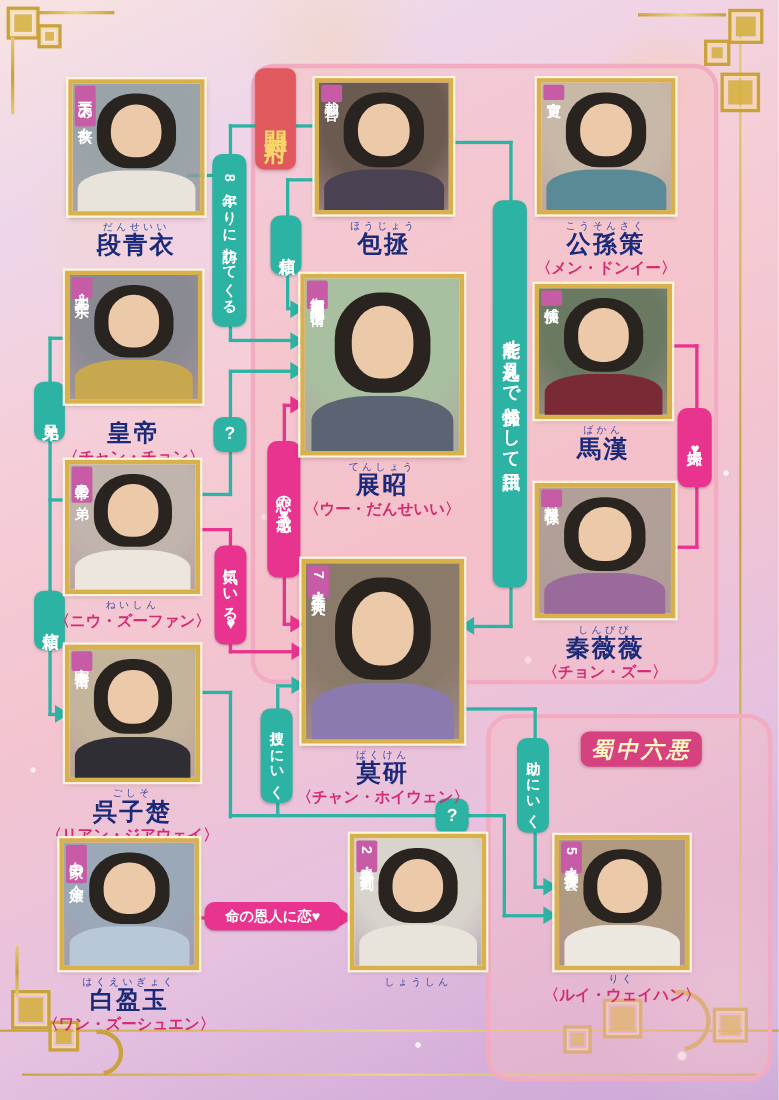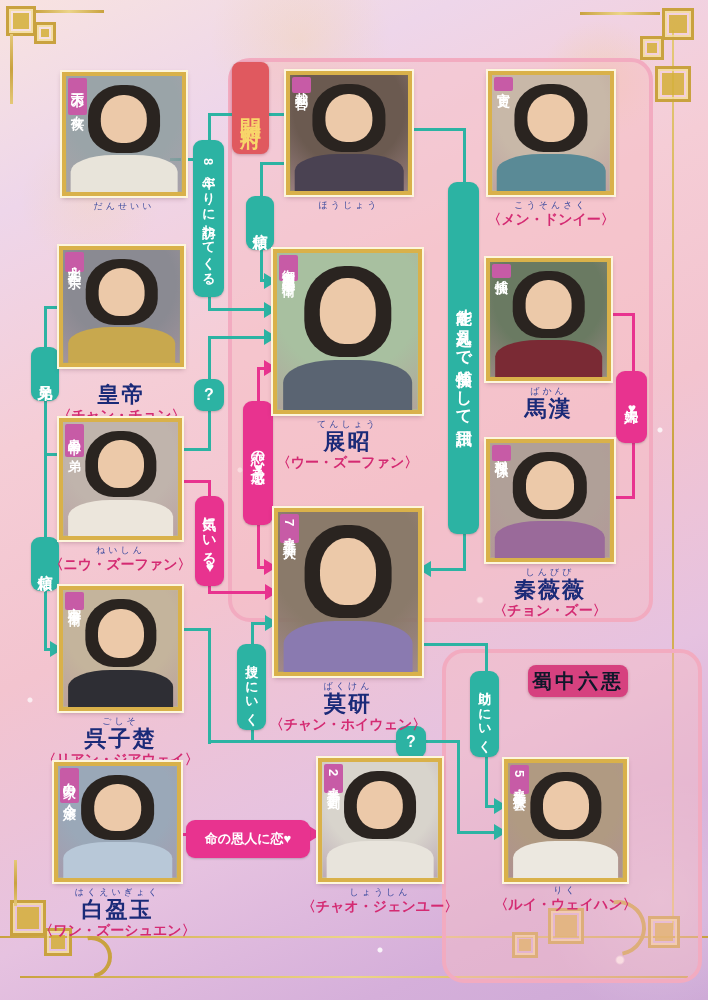--- a/index.html
+++ b/index.html
@@ -110,21 +110,21 @@
       <div class="in"></div>
     </div>
   <div class="curl" style="left:590px;top:900px;width:48px;height:48px;"></div>
   <div class="knot" style="left:648px;top:916px;width:26px;height:26px;">
       <div class="in"></div>
     </div>
 
   <div class="gbox" style="left:228px;top:58px;width:417px;height:556px;"></div>
   <div class="gbox" style="left:442px;top:649px;width:252px;height:326px;"></div>
   <div id="badge-kaifu" class="gbadge vert" style="left: 232px; top: 62px; width: 37px; height: 92px; font-size: 21px; background: rgb(224, 89, 95); color: rgb(248, 214, 106);">開封府</div>
-  <div id="badge-shoku" class="gbadge" style="left: 528px; top: 665px; width: 100px; height: 32px; font-size: 20px; letter-spacing: 3px; background: rgb(214, 65, 127); color: #0f172a;">蜀中六悪</div>
+  <div id="badge-shoku" class="gbadge" style="left: 528px; top: 665px; width: 110px; height: 32px; font-size: 20px; letter-spacing: 3px; background: rgb(214, 65, 127); color: #fef9c3; font-style: italic;">蜀中六悪</div>
 
   <div id="lines">
       <div class="ln t" style="left: 170px; top: 158px; width: 24px; height: 3px;"></div>
       <div class="ln t" style="left: 208px; top: 113px; width: 3px; height: 29px;"></div>
       <div class="ln t" style="left: 208px; top: 113px; width: 82px; height: 3px;"></div>
       <div class="ln t" style="left: 208px; top: 296px; width: 3px; height: 14px;"></div>
       <div class="ln t" style="left: 208px; top: 308px; width: 60px; height: 3px;"></div>
       <div class="ln t" style="left: 260px; top: 162px; width: 30px; height: 3px;"></div>
       <div class="ln t" style="left: 260px; top: 162px; width: 3px; height: 120px;"></div>
       <div class="ln t" style="left: 260px; top: 279px; width: 10px; height: 3px;"></div>
@@ -177,62 +177,65 @@
       <div class="lbl t vert" style="left: 448px; top: 182px; width: 31px; height: 352px; font-size: 16px;">才能を見込んで捕快として試用</div>
       <div class="lbl t vert" style="left: 31px; top: 347px; width: 28px; height: 54px; font-size: 15px;">兄弟</div>
       <div class="lbl t" style="left: 194px; top: 379px; width: 30px; height: 32px; font-size: 16px;">?</div>
       <div class="lbl p vert" style="left: 243px; top: 401px; width: 30px; height: 124px; font-size: 14px;">恋の予感♥?</div>
       <div class="lbl p vert" style="left: 195px; top: 496px; width: 29px; height: 90px; font-size: 14px;">気にいる♥</div>
       <div class="lbl p vert" style="left: 616px; top: 371px; width: 31px; height: 72px; font-size: 14px;">夫婦♥</div>
       <div class="lbl t vert" style="left: 31px; top: 537px; width: 28px; height: 54px; font-size: 15px;">信頼</div>
       <div class="lbl t vert" style="left: 237px; top: 644px; width: 29px; height: 86px; font-size: 13px;">捜しにいく</div>
       <div class="lbl t vert" style="left: 470px; top: 671px; width: 29px; height: 86px; font-size: 13px;">助けにいく</div>
       <div class="lbl t" style="left: 396px; top: 726px; width: 30px; height: 32px; font-size: 16px;">?</div>
-      <div class="lbl p" style="left: 186px; top: 820px; width: 124px; height: 38px; font-size: 13px;">命の恩人に恋♥</div>
+      <div class="lbl p" style="left: 186px; top: 820px; width: 124px; height: 26px; font-size: 13px;">命の恩人に恋♥</div>
     </div>
   <div id="chars">
   <div class="char" style="left: 62px; top: 72px; width: 124px;">
     <div class="frame" style="left: 0px; top: 0px; width: 116px; height: 116px;">
       <div class="ph" style="background: radial-gradient(circle at 50% 30%, rgb(154, 164, 168) 0%, rgb(154, 164, 168) 55%, rgba(0, 0, 0, 0.25) 130%);">
         <div class="hair"></div>
         <div class="head"></div>
         <div class="body" style="background: rgb(232, 228, 218);"></div>
       </div>
       <div class="tag" style="background: rgb(199, 91, 166);">天下一の女侠</div>
     </div>
     <div class="nb" style="left: -28px; top: 128px; width: 180px;">
       <div class="furi">だんせいい</div>
+      <div class="nm">段青衣</div>
     </div>
   </div>
 
   <div class="char" style="left: 286px; top: 71px; width: 126px;">
     <div class="frame" style="left: 0px; top: 0px; width: 118px; height: 116px;">
       <div class="ph" style="background: radial-gradient(circle at 50% 30%, rgb(107, 90, 80) 0%, rgb(107, 90, 80) 55%, rgba(0, 0, 0, 0.25) 130%);">
         <div class="hair"></div>
         <div class="head"></div>
         <div class="body" style="background: rgb(74, 66, 82);"></div>
       </div>
       <div class="tag" style="background: rgb(199, 91, 166);">裁判官</div>
     </div>
     <div class="nb" style="left: -27px; top: 128px; width: 180px;">
       <div class="furi">ほうじょう</div>
+      <div class="nm">包拯</div>
     </div>
   </div>
 
   <div class="char" style="left: 488px; top: 71px; width: 126px;">
     <div class="frame" style="left: 0px; top: 0px; width: 118px; height: 116px;">
       <div class="ph" style="background: radial-gradient(circle at 50% 30%, rgb(200, 184, 168) 0%, rgb(200, 184, 168) 55%, rgba(0, 0, 0, 0.25) 130%);">
         <div class="hair"></div>
         <div class="head"></div>
         <div class="body" style="background: rgb(90, 138, 150);"></div>
       </div>
       <div class="tag" style="background: rgb(199, 91, 166);">官吏</div>
     </div>
     <div class="nb" style="left: -27px; top: 128px; width: 180px;">
       <div class="furi">こうそんさく</div>
+      <div class="nm">公孫策</div>
       <div class="cast">〈メン・ドンイー〉</div>
     </div>
   </div>
 
   <div class="char" style="left: 59px; top: 246px; width: 125px;">
     <div class="frame" style="left: 0px; top: 0px; width: 117px; height: 113px;">
       <div class="ph" style="background: radial-gradient(circle at 50% 30%, rgb(138, 138, 146) 0%, rgb(138, 138, 146) 55%, rgba(0, 0, 0, 0.25) 130%);">
         <div class="hair"></div>
         <div class="head"></div>
         <div class="body" style="background: rgb(200, 168, 78);"></div>
@@ -251,21 +254,21 @@
       <div class="ph" style="background: radial-gradient(circle at 50% 30%, rgb(168, 192, 160) 0%, rgb(168, 192, 160) 55%, rgba(0, 0, 0, 0.25) 130%);">
         <div class="hair"></div>
         <div class="head"></div>
         <div class="body" style="background: rgb(90, 100, 114);"></div>
       </div>
       <div class="tag" style="background: rgb(199, 91, 166);">御前四品帯刀侍衛</div>
     </div>
     <div class="nb" style="left: -15.5px; top: 169px; width: 180px;">
       <div class="furi">てんしょう</div>
       <div class="nm">展昭</div>
-      <div class="cast">〈ウー・ズーファン〉</div>
+      <div class="cast">〈ウー・だんせいい〉</div>
     </div>
   </div>
 
   <div class="char" style="left: 486px; top: 258px; width: 125px;">
     <div class="frame" style="left: 0px; top: 0px; width: 117px; height: 115px;">
       <div class="ph" style="background: radial-gradient(circle at 50% 30%, rgb(106, 122, 98) 0%, rgb(106, 122, 98) 55%, rgba(0, 0, 0, 0.25) 130%);">
         <div class="hair"></div>
         <div class="head"></div>
         <div class="body" style="background: rgb(122, 42, 52);"></div>
       </div>
@@ -360,21 +363,20 @@
     <div class="frame" style="left: 0px; top: 0px; width: 116px; height: 116px;">
       <div class="ph" style="background: radial-gradient(circle at 50% 30%, rgb(216, 212, 204) 0%, rgb(216, 212, 204) 55%, rgba(0, 0, 0, 0.25) 130%);">
         <div class="hair"></div>
         <div class="head"></div>
         <div class="body" style="background: rgb(232, 228, 220);"></div>
       </div>
       <div class="tag" style="background: rgb(199, 91, 166);">2番手・盲剣</div>
     </div>
     <div class="nb" style="left: -28px; top: 128px; width: 180px;">
       <div class="furi">しょうしん</div>
-      <div class="cast">〈チャオ・ジェンユー〉</div>
     </div>
   </div>
 
   <div class="char" style="left: 504px; top: 759px; width: 123px;">
     <div class="frame" style="left: 0px; top: 0px; width: 115px; height: 115px;">
       <div class="ph" style="background: radial-gradient(circle at 50% 30%, rgb(176, 154, 130) 0%, rgb(176, 154, 130) 55%, rgba(0, 0, 0, 0.25) 130%);">
         <div class="hair"></div>
         <div class="head"></div>
         <div class="body" style="background: rgb(236, 232, 224);"></div>
       </div>

